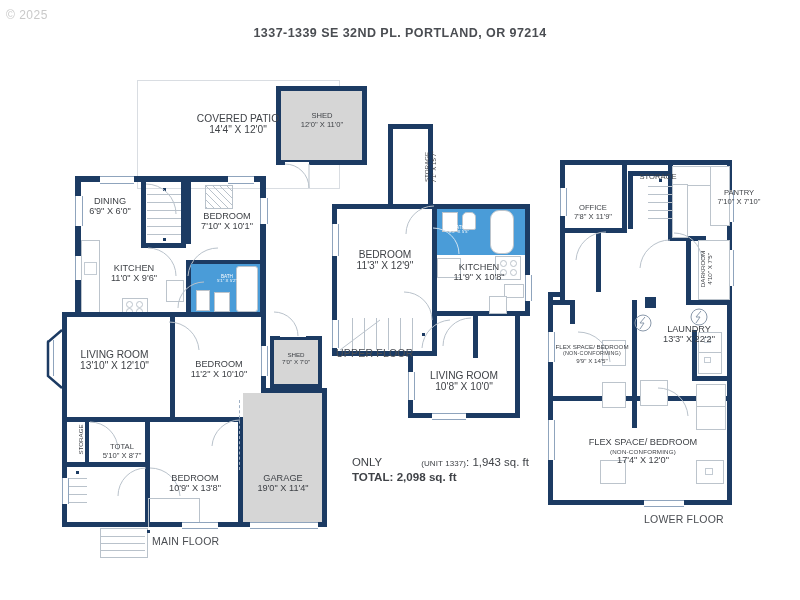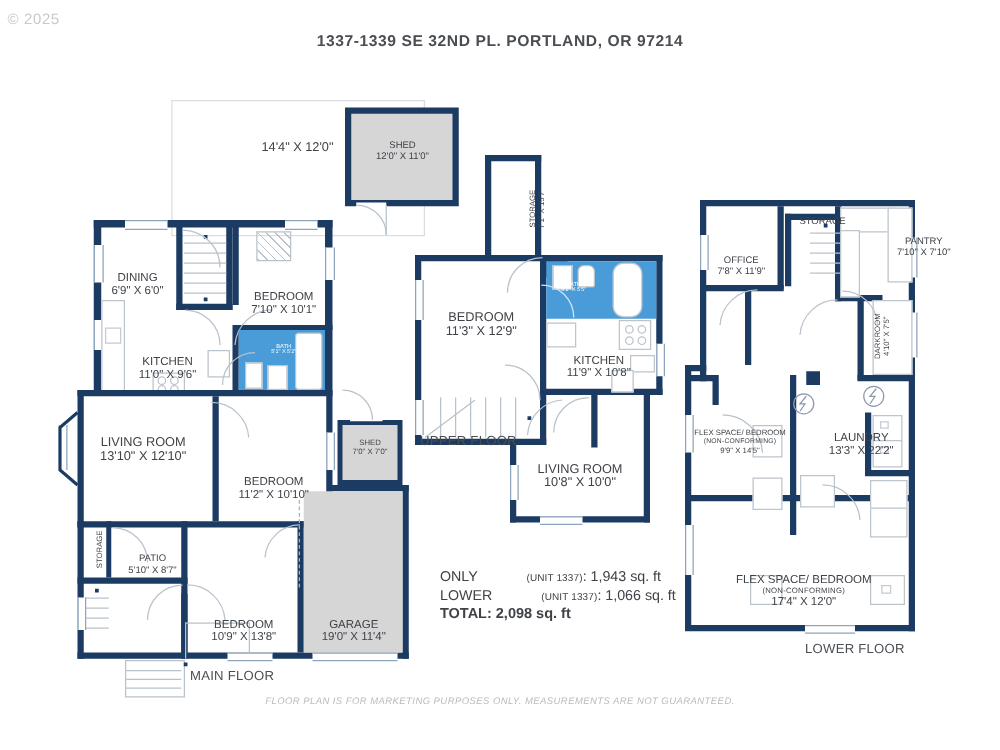--- a/index.html
+++ b/index.html
@@ -17,21 +17,21 @@
          letter-spacing:.45px;color:#4a4d52;font-weight:600;}
   .disclaimer{left:0;top:556px;width:800px;text-align:center;font-size:7.6px;
               font-style:italic;letter-spacing:.35px;color:#b9bbbe;}
   .floorcap{font-size:10.5px;color:#4a4d52;letter-spacing:.2px;white-space:nowrap;}
 
   
   .room{text-align:center;line-height:1.12;white-space:nowrap;color:#3f4247;}
   .room .n{display:block;}
   .room .d{display:block;}
   .r-lg .n{font-size:10.2px;} .r-lg .d{font-size:10.2px;}
-  .r-md .n{font-size:9.2px;margin-top:21px;}  .r-md .d{font-size:9.2px;}
+  .r-md .n{font-size:9.2px;}  .r-md .d{font-size:9.2px;}
   .r-sm .n{font-size:7.6px;}  .r-sm .d{font-size:7.6px;}
   .r-xs .n{font-size:6.2px;}  .r-xs .d{font-size:6.2px;}
   .r-tiny .n{font-size:4.6px;} .r-tiny .d{font-size:4.4px;}
   .nonconf{display:block;font-size:5.4px;letter-spacing:.2px;}
   .white{color:#ffffff;}
   .vert{transform:rotate(-90deg);transform-origin:center center;}
 
   
   .summary{left:352px;top:455px;line-height:1.28;}
   .sline{font-size:11.4px;color:#3f4247;white-space:nowrap;}
@@ -199,20 +199,21 @@
     <svg class="abs" style="left:150px;top:466px;" width="34" height="30">
       <path d="M0,2 A30,30 0 0,1 30,30" fill="none" stroke="#b9c2cb" stroke-width="1"></path>
     </svg>
     <svg class="abs" style="left:210px;top:418px;" width="32" height="30">
       <path d="M30,2 A28,28 0 0,0 2,28" fill="none" stroke="#b9c2cb" stroke-width="1"></path>
     </svg>
     <div class="abs winv" style="left:62px;top:478px;width:5px;height:26px;"></div>
     <div class="abs win" style="left:182px;top:522px;width:36px;height:5px;"></div>
 
     <div class="abs room r-lg" style="left:148px;top:113px;width:180px;">
+      <span class="n">COVERED PATIO</span>
       <span class="d">14'4" X 12'0"</span>
     </div>
     <div class="abs room r-sm" style="left:281px;top:112px;width:82px;">
       <span class="n">SHED</span>
       <span class="d">12'0" X 11'0"</span>
     </div>
     <div class="abs room r-md" style="left:80px;top:196px;width:60px;">
       <span class="n">DINING</span>
       <span class="d">6'9" X 6'0"</span>
     </div>
@@ -239,21 +240,21 @@
     <div class="abs room r-xs" style="left:273px;top:352px;width:46px;">
       <span class="n">SHED</span>
       <span class="d">7'0" X 7'0"</span>
     </div>
     <div class="abs vert" style="left:53px;top:436px;width:56px;">
       <div class="room r-xs" style="width:56px;">
         <span class="n">STORAGE</span>
       </div>
     </div>
     <div class="abs room r-sm" style="left:92px;top:443px;width:60px;">
-      <span class="n">PATIO</span>
+      <span class="n">TOTAL</span>
       <span class="d">5'10" X 8'7"</span>
     </div>
     <div class="abs room r-md" style="left:152px;top:473px;width:86px;">
       <span class="n">BEDROOM</span>
       <span class="d">10'9" X 13'8"</span>
     </div>
     <div class="abs room r-md" style="left:244px;top:473px;width:78px;">
       <span class="n">GARAGE</span>
       <span class="d">19'0" X 11'4"</span>
     </div>
@@ -475,22 +476,17 @@
       <span class="d">17'4" X 12'0"</span>
     </div>
     <div class="abs floorcap" style="left:644px;top:513px;">LOWER FLOOR</div>
   </div>
 
   <div class="abs summary">
     <div class="sline">
       <span>ONLY</span>
       <span class="unit">(UNIT 1337)</span><span>: 1,943 sq. ft</span>
     </div>
-    <div class="sline">
-      <span>LOWER</span>
-      <span class="unit">(UNIT 1337)</span><span>: 1,066 sq. ft</span>
-    </div>
     <div class="sline total">TOTAL: 2,098 sq. ft</div>
   </div>
 
-  <div class="abs disclaimer">FLOOR PLAN IS FOR MARKETING PURPOSES ONLY. MEASUREMENTS ARE NOT GUARANTEED.</div>
 
 </div>
 
 </body></html>

